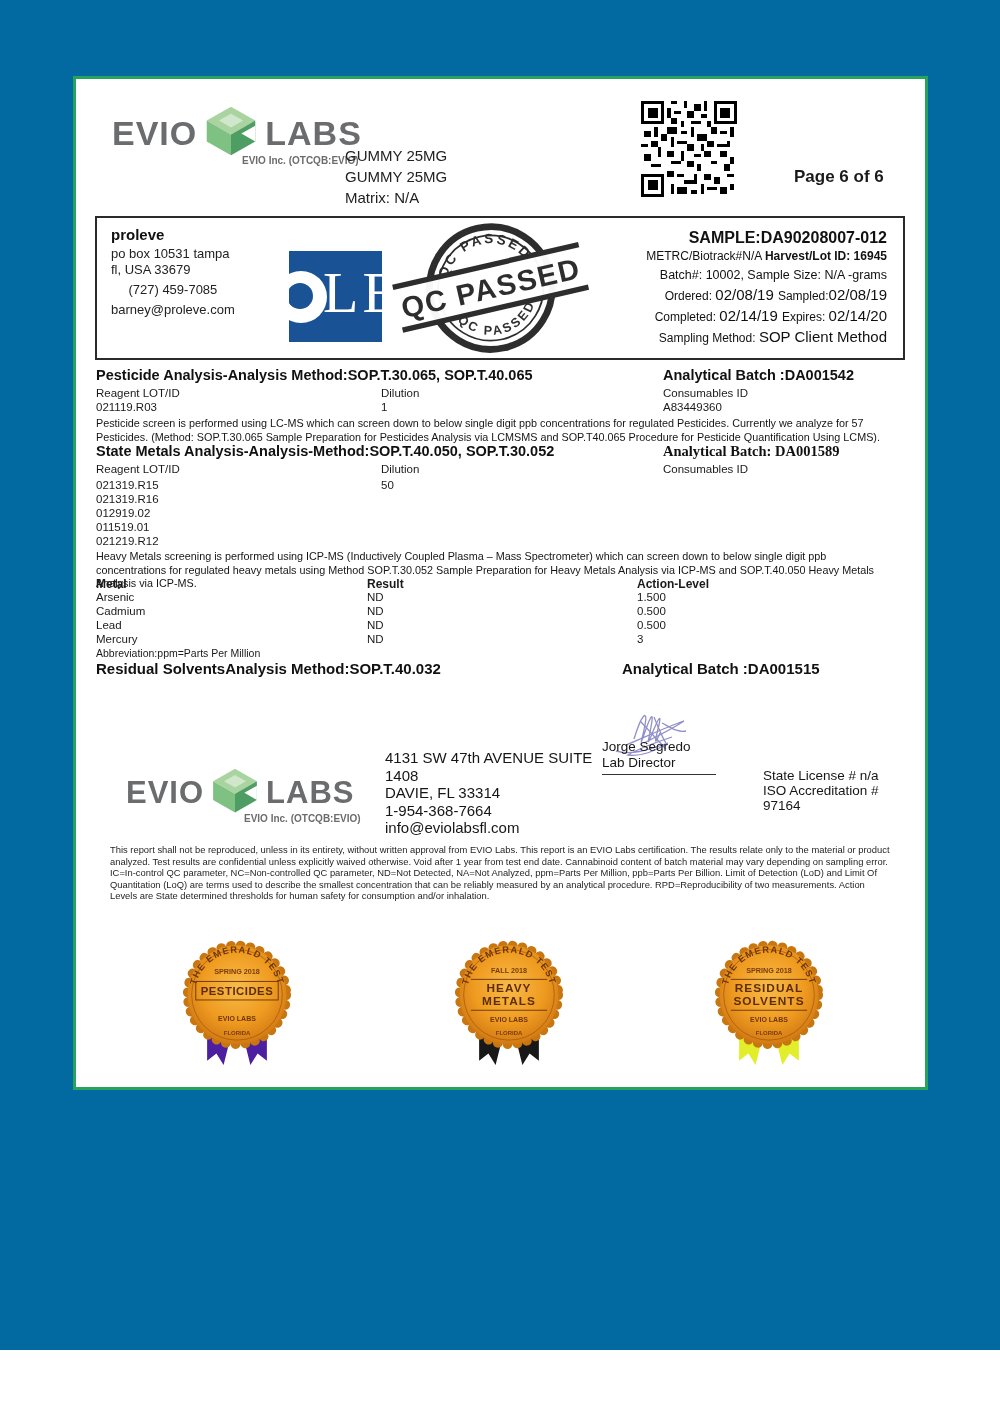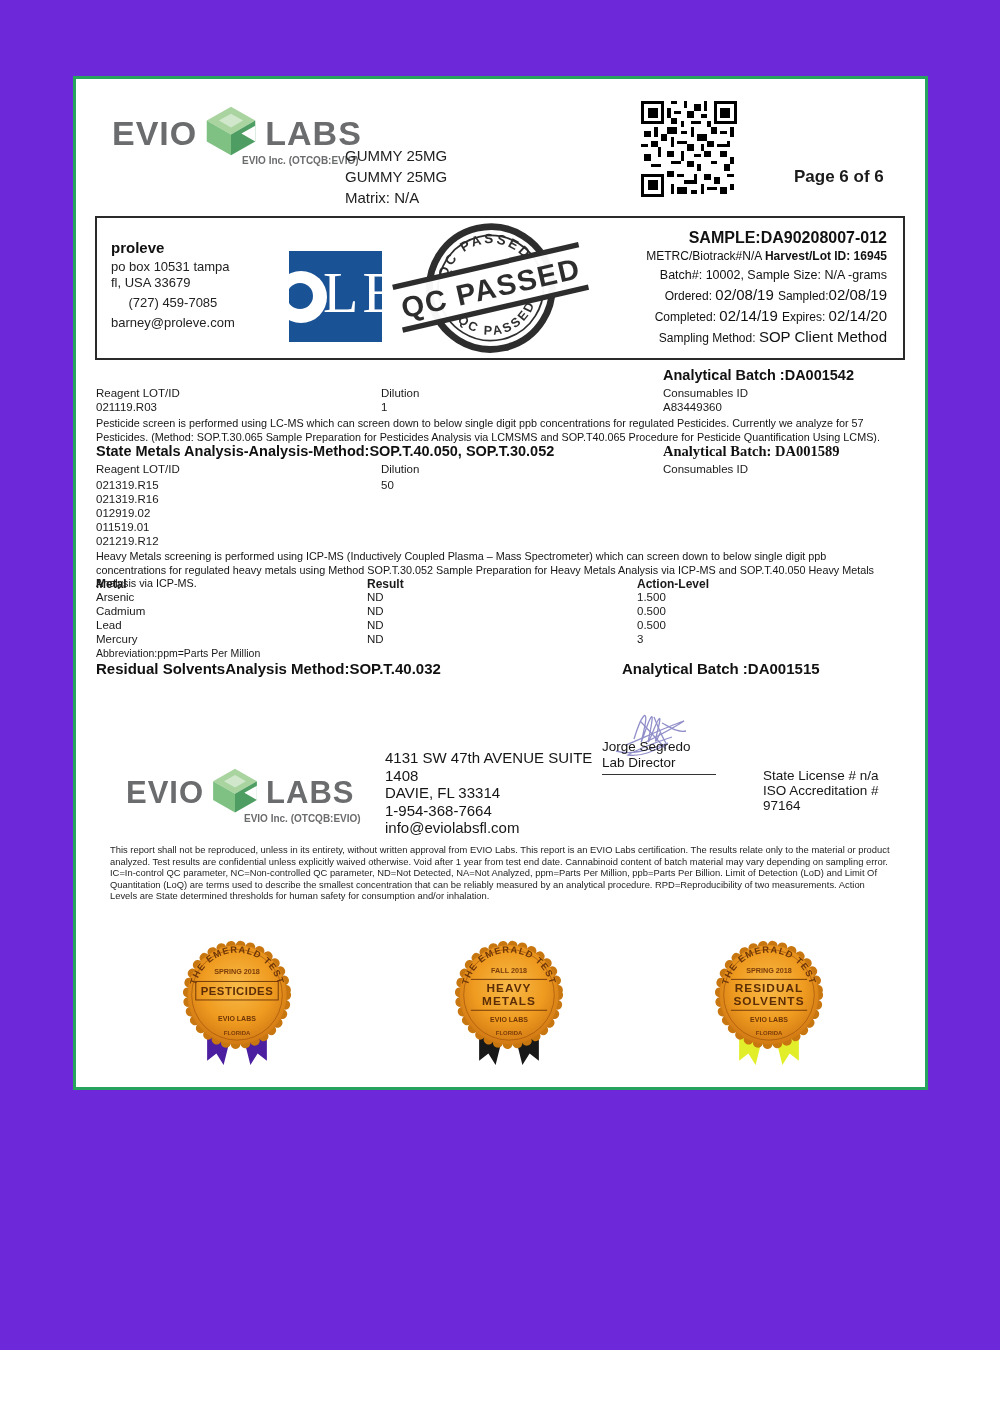--- a/index.html
+++ b/index.html
@@ -1,34 +1,34 @@
 <!DOCTYPE html>
 <html><head>
 <meta charset="utf-8">
 <style>
   html,body{margin:0;padding:0;background:#fff;}
-  .page{position:relative;width:1000px;height:1350px;background:#6d28d9;overflow:hidden;
+  .page{position:relative;width:1000px;height:1350px;background:#0369a1;overflow:hidden;
         font-family:"Liberation Sans",sans-serif;color:#1a1a1a;}
   .frame{position:absolute;left:73px;top:76px;width:849px;height:1008px;border:3px solid #27a35d;background:#fff;}
 
   
   .brand{position:absolute;display:flex;align-items:center;gap:6px;}
   .brand .bword{font-weight:bold;color:#6b6c6e;letter-spacing:1px;}
   .brand-top{left:36px;top:26px;}
   .brand-top .bword{font-size:34px;}
   .brand-sub{position:absolute;font-size:10px;font-weight:bold;color:#6b6c6e;}
   .sub-top{left:166px;top:76px;}
   .coa-title{position:absolute;left:268px;top:26px;font-size:25px;font-weight:bold;color:#111;}
   .prod{position:absolute;left:269px;top:66px;font-size:15px;line-height:21px;color:#222;}
   .qr{position:absolute;left:565px;top:22px;width:96px;height:96px;}
   .pagenum{position:absolute;left:718px;top:88px;font-size:17px;font-weight:bold;}
 
   
   .infobox{position:absolute;left:19px;top:137px;width:806px;height:140px;border:2px solid #2a2a2a;background:#fff;}
-  .client{position:absolute;left:14px;top:9px;font-size:13px;line-height:16px;color:#222;margin-top:13px;}
+  .client{position:absolute;left:14px;top:9px;font-size:13px;line-height:16px;color:#222;}
   .client .cname{font-size:15px;font-weight:bold;margin-bottom:3px;color:#111;}
   .client .spaced{margin-top:4px;text-align:center;}
   .bluelogo{position:absolute;left:192px;top:33px;width:93px;height:91px;background:#1a5296;overflow:hidden;}
   .bluelogo .drop{position:absolute;left:-14px;top:20px;width:52px;height:52px;background:#fff;border-radius:50% 50% 50% 0;transform:rotate(45deg);}
   .bluelogo .dropin{position:absolute;left:-2px;top:32px;width:26px;height:26px;background:#1a5296;border-radius:50%;}
   .bluelogo .ltrs{position:absolute;left:34px;top:8px;font-family:"Liberation Serif",serif;font-size:58px;color:#fff;letter-spacing:4px;}
   .stamp{position:absolute;left:296px;top:-2px;width:196px;height:146px;transform:rotate(-13deg);opacity:.92;}
   .samplemeta{position:absolute;right:16px;top:10px;text-align:right;line-height:19px;color:#111;}
   .samplemeta .sid{font-size:16px;font-weight:bold;}
   .samplemeta .l2{font-size:12px;}
@@ -199,20 +199,21 @@
       <div class="samplemeta">
         <div class="sid">SAMPLE:DA90208007-012</div>
         <div class="l2"><span>METRC/Biotrack#N/A </span><b>Harvest/Lot ID: 16945</b></div>
         <div class="l3">Batch#: 10002, Sample Size: N/A -grams</div>
         <div><span class="lbl">Ordered: </span><span class="val">02/08/19 </span><span class="lbl">Sampled:</span><span class="val">02/08/19</span></div>
         <div><span class="lbl">Completed: </span><span class="val">02/14/19 </span><span class="lbl">Expires: </span><span class="val">02/14/20</span></div>
         <div><span class="lbl">Sampling Method: </span><span class="val">SOP Client Method</span></div>
       </div>
     </div>
 
+    <div class="shead" style="left:20px;top:288px;">Pesticide Analysis-Analysis Method:SOP.T.30.065, SOP.T.40.065</div>
     <div class="shead" style="left:587px;top:288px;">Analytical Batch :DA001542</div>
     <div class="scol" style="left:20px;top:308px;">Reagent LOT/ID</div>
     <div class="scol" style="left:305px;top:308px;">Dilution</div>
     <div class="scol" style="left:587px;top:308px;">Consumables ID</div>
     <div class="scol" style="left:20px;top:322px;">021119.R03</div>
     <div class="scol" style="left:305px;top:322px;">1</div>
     <div class="scol" style="left:587px;top:322px;">A83449360</div>
     <div class="spar" style="top:338px;">Pesticide screen is performed using LC-MS which can screen down to below single digit ppb concentrations for regulated Pesticides. Currently we analyze for 57 Pesticides. (Method: SOP.T.30.065 Sample Preparation for Pesticides Analysis via LCMSMS and SOP.T40.065 Procedure for Pesticide Quantification Using LCMS).</div>
 
     <div class="shead" style="left:20px;top:364px;">State Metals Analysis-Analysis-Method:SOP.T.40.050, SOP.T.30.052</div>

